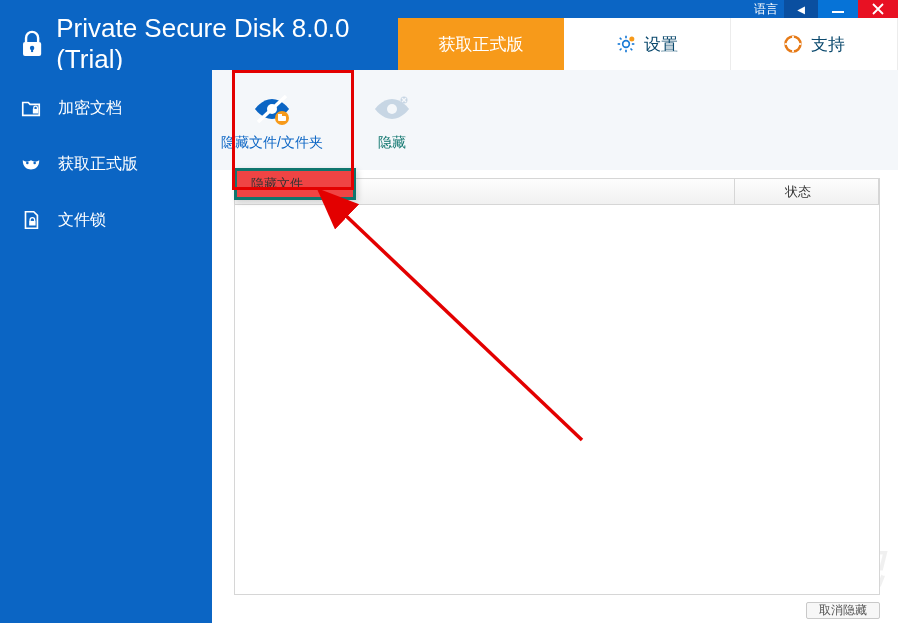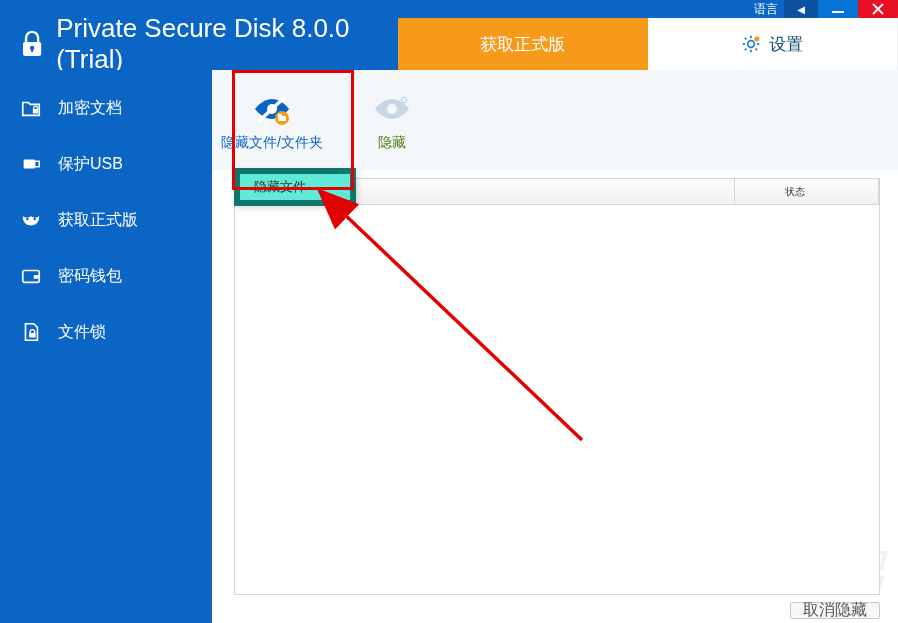--- a/index.html
+++ b/index.html
@@ -50,57 +50,57 @@
 
   .main { flex: 1; background: #fff; display: flex; flex-direction: column; position: relative; }
 
   
   .toolbar { height: 100px; background: #f4f7fa; display: flex; align-items: flex-start; position: relative; }
   .tool-area { display: flex; position: relative; padding-top: 4px; }
   .tool-btn {
     width: 120px; height: 96px; display: flex; flex-direction: column; align-items: center; justify-content: center;
     gap: 8px; font-size: 14px; cursor: pointer; color: #0b65c4;
   }
-  .tool-btn.disabled { color: #4d7c0f; cursor: default; }
+  .tool-btn.disabled { color: #0f766e; cursor: default; }
   .tool-icon { width: 40px; height: 34px; }
 
   .red-box {
     position: absolute; left: 20px; top: 0px; width: 122px; height: 120px;
     border: 3px solid #e30000; pointer-events: none; z-index: 50;
   }
 
   
   .dropdown {
-    position: absolute; left: 22px; top: 98px; width: 122px; background: #5eead4;
-    border: 6px solid #0f766e; box-shadow: 2px 2px 6px rgba(0,0,0,.15); z-index: 40;
+    position: absolute; left: 22px; top: 98px; width: 122px; background: #ef4444;
+    border: 3px solid #0f766e; box-shadow: 2px 2px 6px rgba(0,0,0,.15); z-index: 40;
   }
   .dd-item {
     height: 26px; line-height: 26px; padding-left: 14px; font-size: 13px; color: #333; cursor: pointer;
     border-bottom: 1px solid #eee;
   }
   .dd-item:last-child { border-bottom: none; }
 
   
   .table-wrap {
     position: absolute; left: 22px; right: 18px; top: 108px; bottom: 28px;
     border: 1px solid #d6d6d6; background: #fff; z-index: 10;
   }
   .table-head {
     height: 26px; background: linear-gradient(#fdfdfd,#f1f1f1); border-bottom: 1px solid #d6d6d6;
-    display: flex; font-size: 10px; color: #333; gap: 40px;
+    display: flex; font-size: 13px; color: #333; gap: 40px;
   }
   .th { border-right: 1px solid #d6d6d6; display: flex; align-items: center; padding-left: 10px; }
   .th.path { flex: 1; }
   .th.status { width: 104px; }
   .table-body { position: absolute; top: 26px; left: 0; right: 0; bottom: 0; overflow: auto; }
 
   
   .footer-btn {
     position: absolute; right: 18px; bottom: 4px; height: 17px; padding: 0 12px;
-    background: #f7f7f7; border: 1px solid #c9c9c9; font-size: 16px; color: #555; border-radius: 2px;
+    background: #f7f7f7; border: 1px solid #c9c9c9; font-size: 12px; color: #555; border-radius: 2px;
     display: inline-flex; align-items: center; cursor: pointer;
   }
 
   
   .arrow-svg { position: absolute; left: 0; top: 0; width: 100%; height: 100%; pointer-events: none; z-index: 60; }
 
   
   .watermark {
     position: absolute; right: 12px; bottom: 26px; font-size: 40px; font-weight: 700;
     color: rgba(0,0,0,0.06); letter-spacing: 3px; pointer-events: none;
@@ -151,60 +151,59 @@
               <line x1="19" y1="12" x2="22" y2="12"></line>
               <line x1="4.5" y1="4.5" x2="6.6" y2="6.6"></line>
               <line x1="17.4" y1="17.4" x2="19.5" y2="19.5"></line>
               <line x1="19.5" y1="4.5" x2="17.4" y2="6.6"></line>
               <line x1="6.6" y1="17.4" x2="4.5" y2="19.5"></line>
             </g>
           <circle cx="19" cy="6" r="3" fill="#f79a1a"></circle>
         </svg>
         <span>设置</span>
       </div>
+      <div class="hdr-tab white">
+        <svg class="hdr-icon" viewBox="0 0 24 24">
+          <circle cx="12" cy="12" r="9" fill="none" stroke="#e67a17" stroke-width="3"></circle>
+          <circle cx="12" cy="12" r="4" fill="#fff"></circle>
+          <g stroke="#fff" stroke-width="2">
+              <line x1="12" y1="2" x2="12" y2="7"></line>
+              <line x1="12" y1="17" x2="12" y2="22"></line>
+              <line x1="2" y1="12" x2="7" y2="12"></line>
+              <line x1="17" y1="12" x2="22" y2="12"></line>
+            </g>
+        </svg>
+        <span>支持</span>
+      </div>
     </div>
   </div>
 
   <div class="body">
     <div class="sidebar">
 
       <div class="side-item">
         <svg class="side-icon" viewBox="0 0 24 24">
             <path d="M3 6h6l2 2h10v12H3z" fill="none" stroke="#fff" stroke-width="1.8"></path>
             <rect x="14" y="13" width="6" height="5" fill="#fff"></rect>
             <path d="M15 13v-1a2 2 0 0 1 4 0v1" fill="none" stroke="#fff" stroke-width="1.4"></path>
           </svg>
         <span>加密文档</span>
       </div>
 
-      <div class="side-item">
-        <svg class="side-icon" viewBox="0 0 24 24">
-            <rect x="4" y="7" width="12" height="10" rx="1" fill="#fff"></rect>
-            <rect x="16" y="9" width="5" height="6" fill="none" stroke="#fff" stroke-width="1.6"></rect>
-          </svg>
-        <span>保护USB</span>
-      </div>
 
 
       <div class="side-item">
         <svg class="side-icon" viewBox="0 0 24 24">
             <path d="M3 8c0 8 5 10 9 10s9-2 9-10c-3 2-6 2-9 0-3 2-6 2-9 0z" fill="#fff"></path>
             <circle cx="8" cy="11" r="1.4" fill="#0b65c4"></circle>
             <circle cx="16" cy="11" r="1.4" fill="#0b65c4"></circle>
           </svg>
         <span>获取正式版</span>
       </div>
 
-      <div class="side-item">
-        <svg class="side-icon" viewBox="0 0 24 24">
-            <rect x="3" y="6" width="18" height="13" rx="2" fill="none" stroke="#fff" stroke-width="1.8"></rect>
-            <rect x="15" y="11" width="6" height="4" fill="#fff"></rect>
-          </svg>
-        <span>密码钱包</span>
-      </div>
 
       <div class="side-item">
         <svg class="side-icon" viewBox="0 0 24 24">
             <path d="M6 3h9l4 4v14H6z" fill="none" stroke="#fff" stroke-width="1.8"></path>
             <rect x="10" y="13" width="7" height="5" fill="#fff"></rect>
             <path d="M11 13v-1a2.5 2.5 0 0 1 5 0v1" fill="none" stroke="#fff" stroke-width="1.4"></path>
           </svg>
         <span>文件锁</span>
       </div>
 

